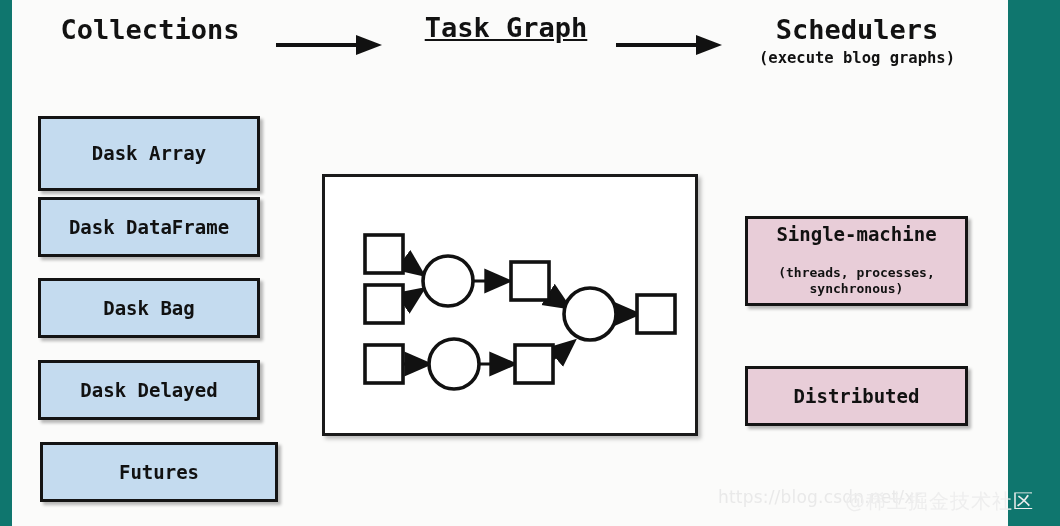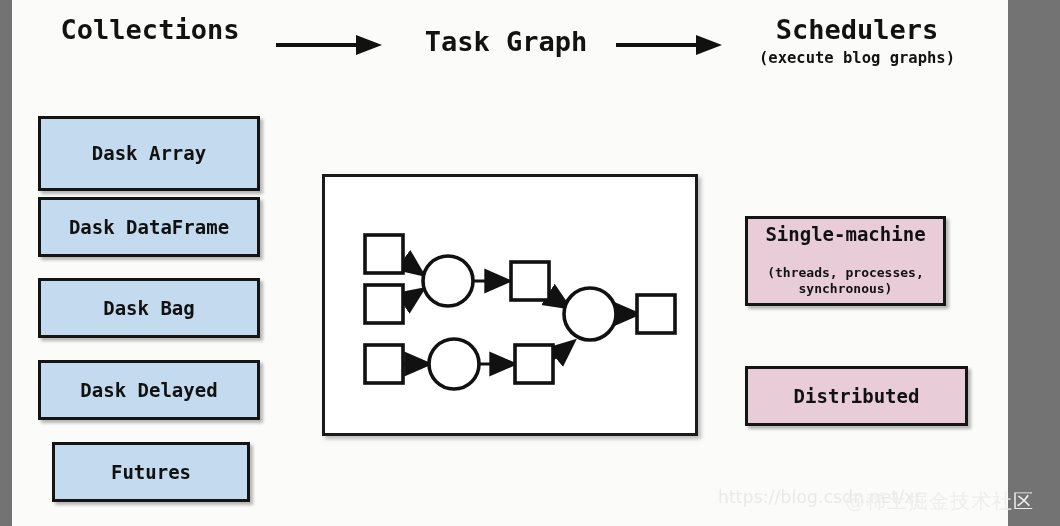--- a/index.html
+++ b/index.html
@@ -10,21 +10,21 @@
     width: 1060px;
     height: 526px;
     background: #ffffff;
     font-family: "DejaVu Sans Mono", monospace;
     overflow: hidden;
   }
   #canvas {
     position: relative;
     width: 1060px;
     height: 526px;
-    background: #737373;
+    background: #0f766e;
   }
   
   #plate {
     position: absolute;
     left: 12px;
     top: 0;
     width: 996px;
     height: 526px;
     background: #fbfbfa;
   }
@@ -46,21 +46,21 @@
   .col-head .sub {
     font-family: "DejaVu Sans Mono", monospace;
     font-weight: bold;
     font-size: 15.5px;
     line-height: 1.3;
     margin-top: 3px;
     white-space: nowrap;
   }
 
   #head-collections { left: 26px;  top: 14px; width: 248px; }
-  #head-taskgraph   { left: 386px; top: 26px; width: 240px; }
+  #head-taskgraph   { left: 386px; top: 12px; width: 240px; text-decoration: underline; }
   #head-schedulers  { left: 726px; top: 14px; width: 262px; }
 
   
   .flow-arrow {
     position: absolute;
   }
 
   
   .node-box {
     position: absolute;
@@ -91,24 +91,24 @@
     line-height: 1.25;
     margin-top: 20px;
     white-space: nowrap;
   }
 
   
   #box-dask-array      { left: 38px; top: 116px; width: 222px; height: 75px; }
   #box-dask-dataframe  { left: 38px; top: 197px; width: 222px; height: 60px; }
   #box-dask-bag        { left: 38px; top: 278px; width: 222px; height: 60px; }
   #box-dask-delayed    { left: 38px; top: 360px; width: 222px; height: 60px; }
-  #box-futures         { left: 52px; top: 442px; width: 198px; height: 60px; }
-
-  
-  #box-single-machine  { left: 745px; top: 216px; width: 201px; height: 90px; }
+  #box-futures         { left: 40px; top: 442px; width: 238px; height: 60px; }
+
+  
+  #box-single-machine  { left: 745px; top: 216px; width: 223px; height: 90px; }
   #box-distributed     { left: 745px; top: 322px; width: 223px; height: 60px; margin-top: 44px; }
 
   
   #graph-panel {
     position: absolute;
     left: 322px;
     top: 174px;
     width: 376px;
     height: 262px;
     box-sizing: border-box;

